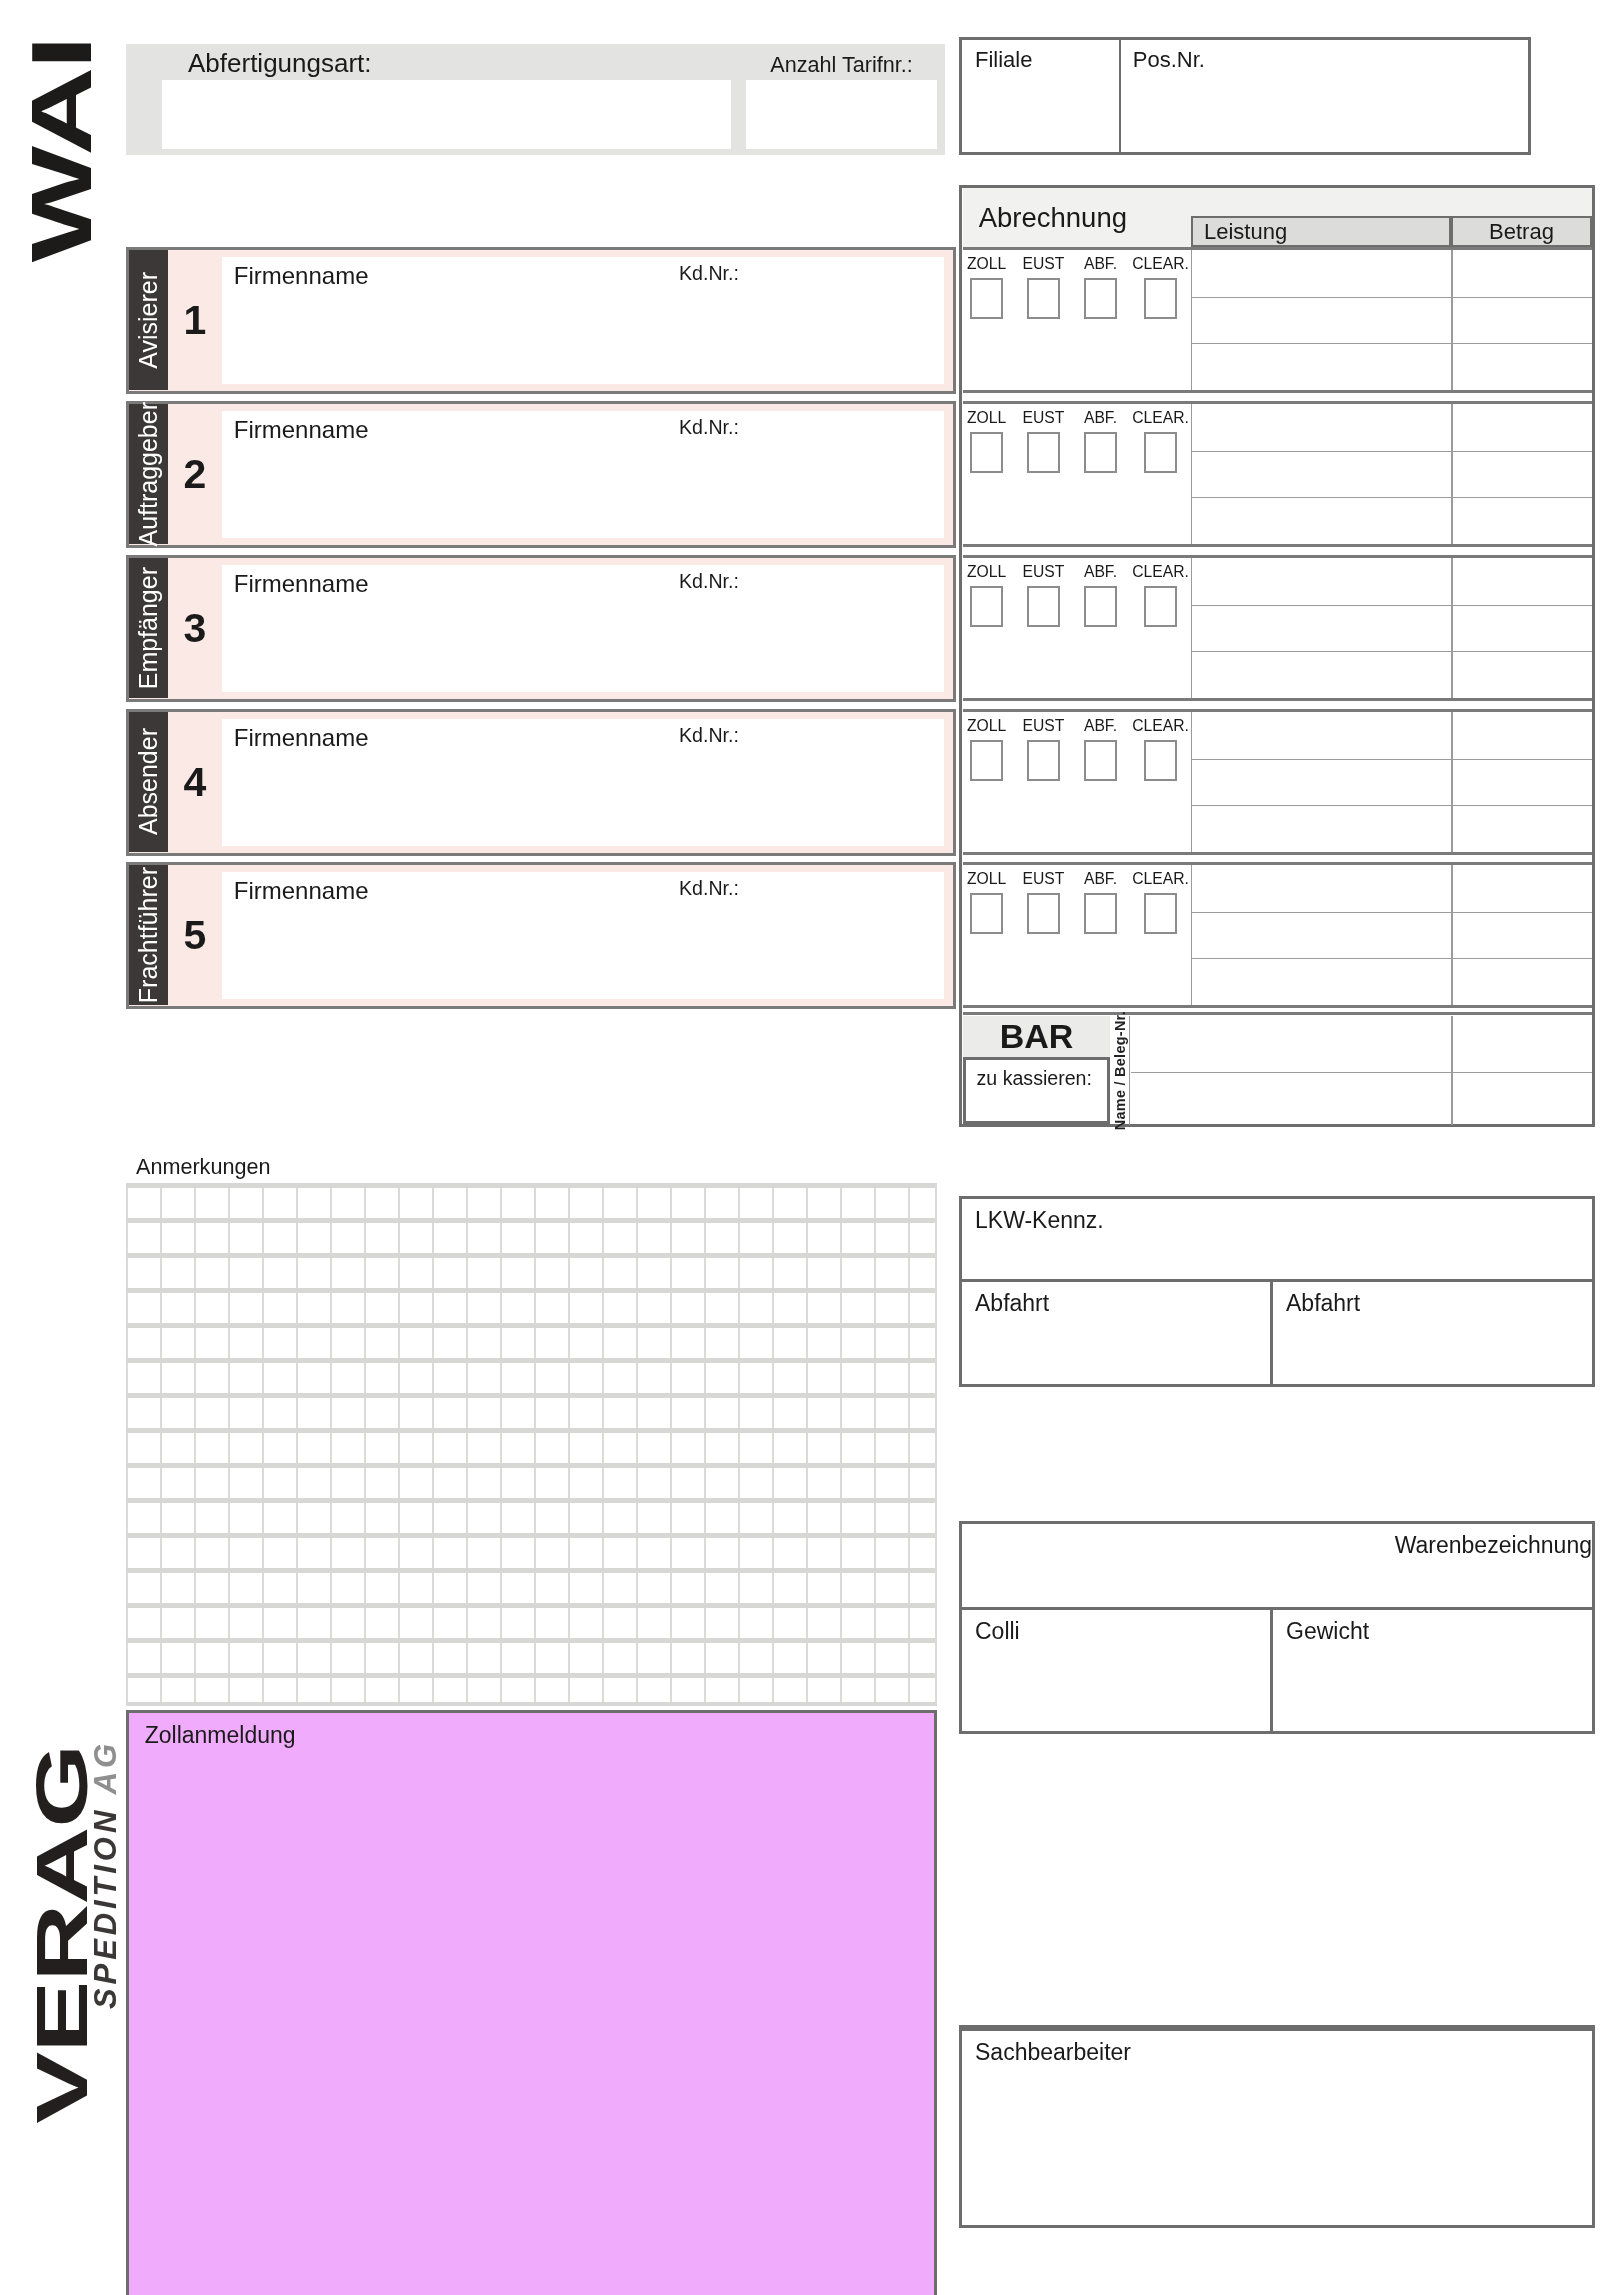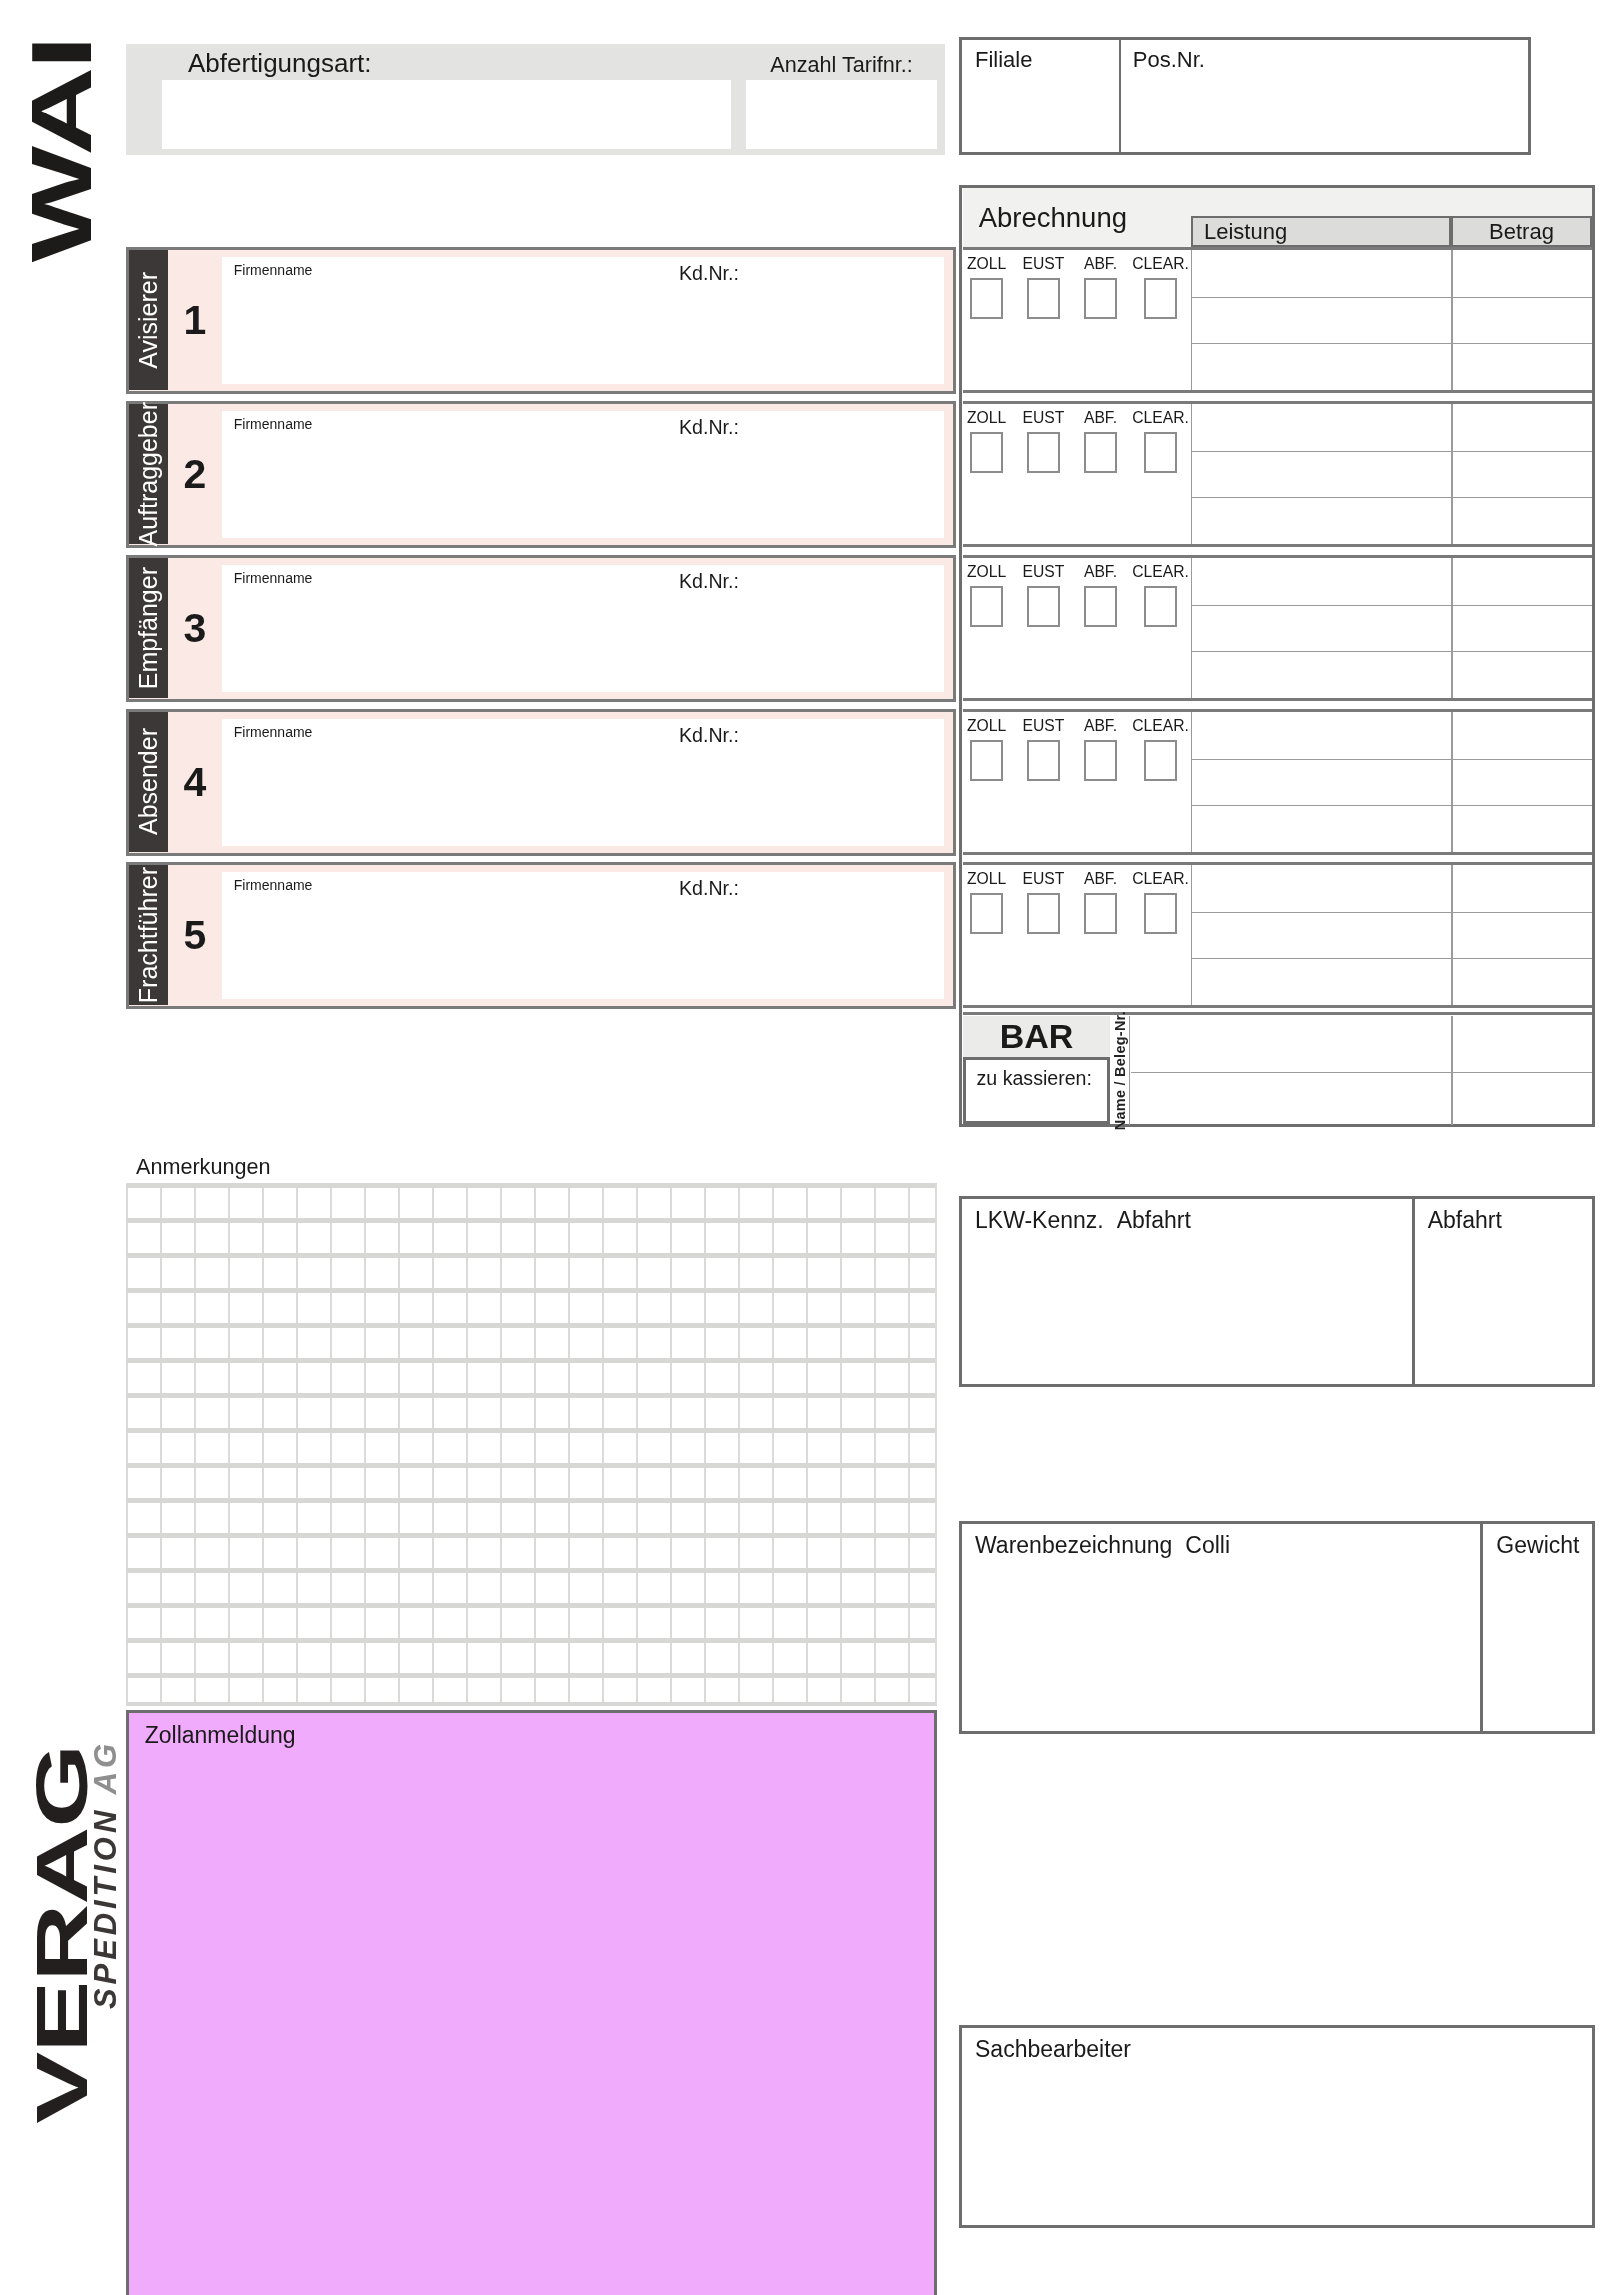--- a/index.html
+++ b/index.html
@@ -42,21 +42,21 @@
 
   
   .band{position:absolute;left:0;width:1623px;height:147px;}
   .party-box{position:absolute;left:126px;top:0;width:830px;height:147px;
              border:3.3px solid #7a7a7a;background:#fbe9e6;box-sizing:border-box;}
   .party-tab{position:absolute;left:0;top:0;width:39px;height:140px;background:#3b3837;}
   .party-tab .vtext{font-size:25px;color:#ffffff;}
   .party-num{position:absolute;left:39px;top:0;width:54px;height:140px;
              display:flex;align-items:center;justify-content:center;font-size:41px;font-weight:bold;}
   .firm-box{position:absolute;left:93px;top:6.5px;width:722px;height:127px;background:#ffffff;}
-  .firm-label{position:absolute;left:11.8px;top:5.2px;font-size:14px;}
+  .firm-label{position:absolute;left:11.8px;top:5.2px;font-size:24px;}
   .kdnr-label{position:absolute;left:457px;top:5.2px;font-size:19.6px;}
   .band-border{position:absolute;left:963px;width:629px;height:3.3px;background:#7a7a7a;}
   .cb-label{position:absolute;top:7.9px;width:59px;text-align:center;font-size:15.7px;}
   .cb-box{position:absolute;top:31px;width:33px;height:41px;border:2.6px solid #8c8c8c;background:#fff;box-sizing:border-box;}
   .vline{position:absolute;background:#9b9b9b;}
   .hline{position:absolute;background:#9b9b9b;height:1.3px;}
 
   
   .bar-cell{left:963px;top:1016px;width:147px;height:41px;background:#ebebea;
             display:flex;align-items:center;justify-content:center;font-size:34px;font-weight:bold;}
@@ -68,21 +68,21 @@
   
   .anm-label{left:136px;top:1154px;font-size:21.6px;}
   .anm-grid{left:126px;top:1183px;width:811px;height:523px;background:#fff;
     background-image:
       repeating-linear-gradient(to bottom,#d7d7d6 0 4.6px,transparent 4.6px 35px),
       repeating-linear-gradient(to right,#dadad9 0 2px,transparent 2px 34px);
     border-bottom:4.6px solid #d7d7d6;border-right:2px solid #dadad9;box-sizing:border-box;}
 
   
   .rbox{left:959px;width:636px;border:3.3px solid #6d6d6d;background:#fff;box-sizing:border-box;
-        display:flex;flex-direction:row;}
+        display:flex;flex-direction:column;}
   .rbox .cell{padding:7.9px 0 0 13px;font-size:23px;box-sizing:border-box;}
   .hdiv{height:3.3px;background:#6d6d6d;flex:none;}
   .split{display:flex;flex:1;}
   .split .cellA{width:311px;border-right:3.3px solid #6d6d6d;}
   .split .cellB{flex:1;}
 
   
   .zoll-box{left:126px;top:1710px;width:811px;height:650px;border:3.3px solid #6d6d6d;
             background:#f0abfc;box-sizing:border-box;padding:9.2px 0 0 15.7px;font-size:23px;}
 

